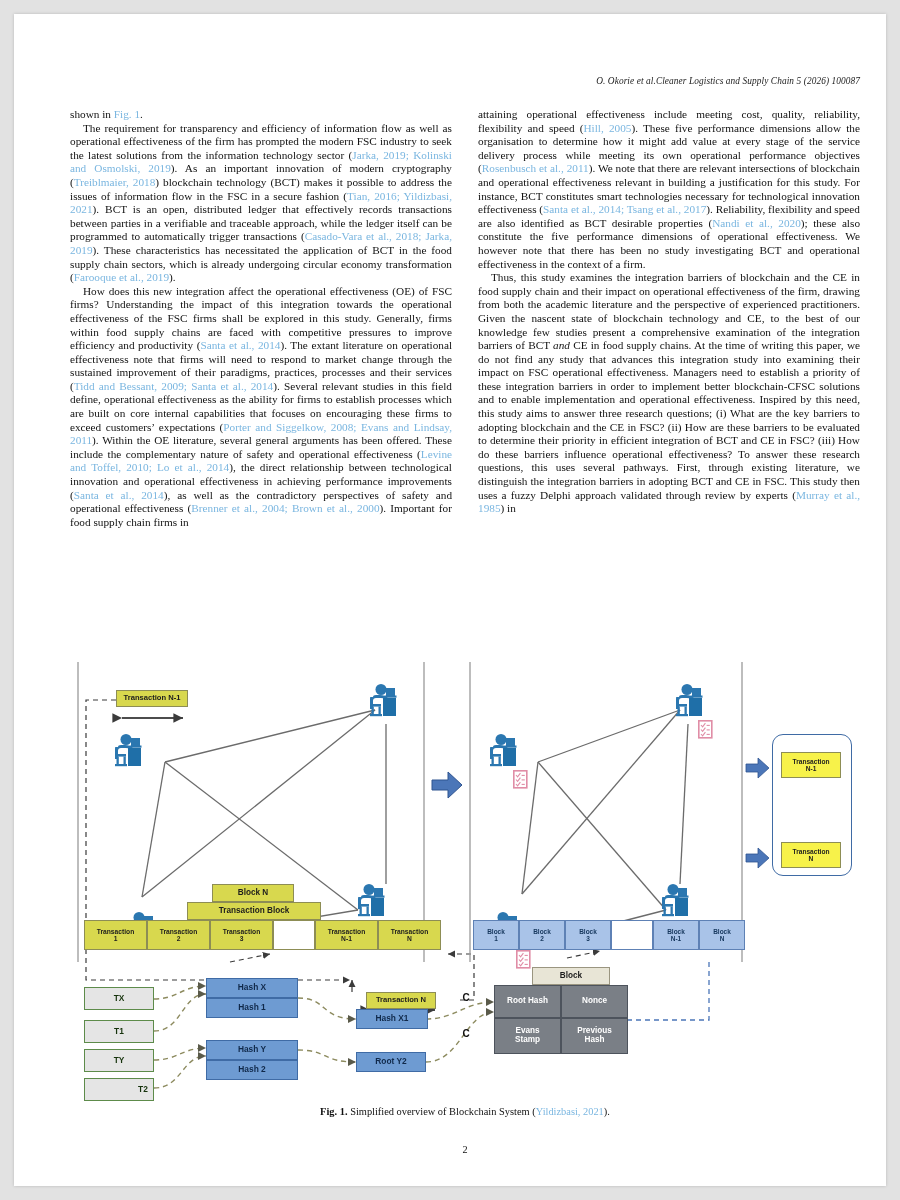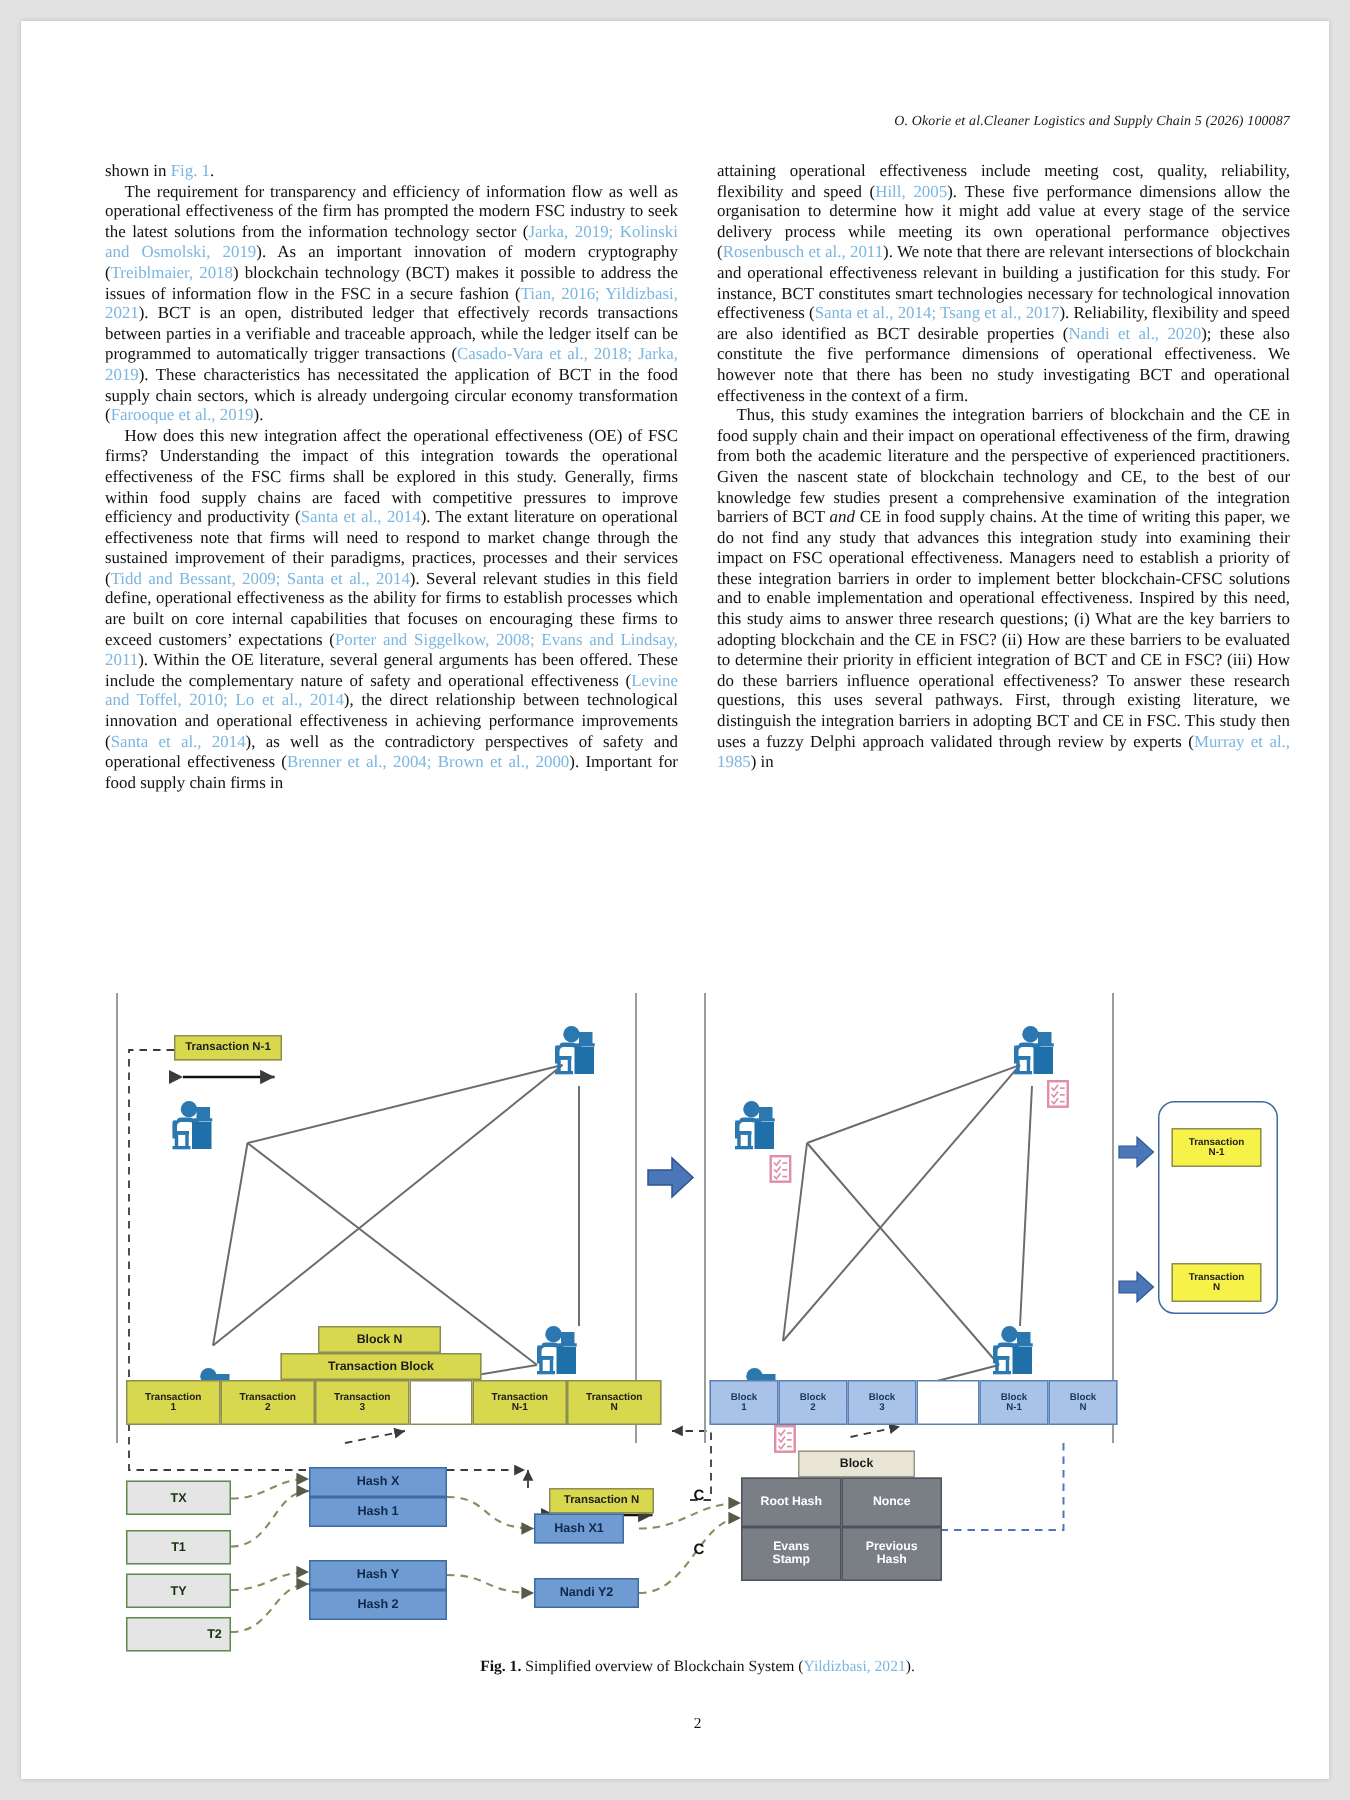--- a/index.html
+++ b/index.html
@@ -353,22 +353,22 @@
       <div class="box grn" style="left:14px; top:325px; width:70px; height:23px; font-size:8.4px;">TX</div>
       <div class="box grn" style="left:14px; top:358px; width:70px; height:23px; font-size:8.4px;">T1</div>
       <div class="box grn" style="left:14px; top:387px; width:70px; height:23px; font-size:8.4px;">TY</div>
       <div class="box grn" style="left:14px; top:416px; width:70px; height:23px; font-size:8.4px;padding-left:48px;">T2</div>
 
       <div class="box blu2" style="left:136px; top:316px; width:92px; height:20px; font-size:8.4px;">Hash X</div>
       <div class="box blu2" style="left:136px; top:336px; width:92px; height:20px; font-size:8.4px;">Hash 1</div>
       <div class="box blu2" style="left:136px; top:378px; width:92px; height:20px; font-size:8.4px;">Hash Y</div>
       <div class="box blu2" style="left:136px; top:398px; width:92px; height:20px; font-size:8.4px;">Hash 2</div>
 
-      <div class="box blu2" style="left:286px; top:347px; width:60px; height:20px; font-size:8.4px;">Hash X1</div>
-      <div class="box blu2" style="left:286px; top:390px; width:70px; height:20px; font-size:8.4px;">Nandi Y2</div>
+      <div class="box blu2" style="left:286px; top:347px; width:72px; height:20px; font-size:8.4px;">Hash X1</div>
+      <div class="box blu2" style="left:286px; top:390px; width:70px; height:20px; font-size:8.4px;">Root Y2</div>
 
       <div class="box" style="left:390px; top:330px; width:12px; height:12px; font-size:10px; color:#111;">C</div>
       <div class="box" style="left:390px; top:366px; width:12px; height:12px; font-size:10px; color:#111;">C</div>
 
       <div class="box cream" style="left:462px; top:305px; width:78px; height:18px; font-size:8.2px;">Block</div>
       <div class="box gry" style="left:424px; top:323px; width:67px; height:33px; font-size:8.2px;">Root Hash</div>
       <div class="box gry" style="left:491px; top:323px; width:67px; height:33px; font-size:8.2px;">Nonce</div>
       <div class="box gry" style="left:424px; top:356px; width:67px; height:36px; font-size:8.2px; flex-direction:column;">
         <span>Evans</span>
           <span>Stamp</span>

